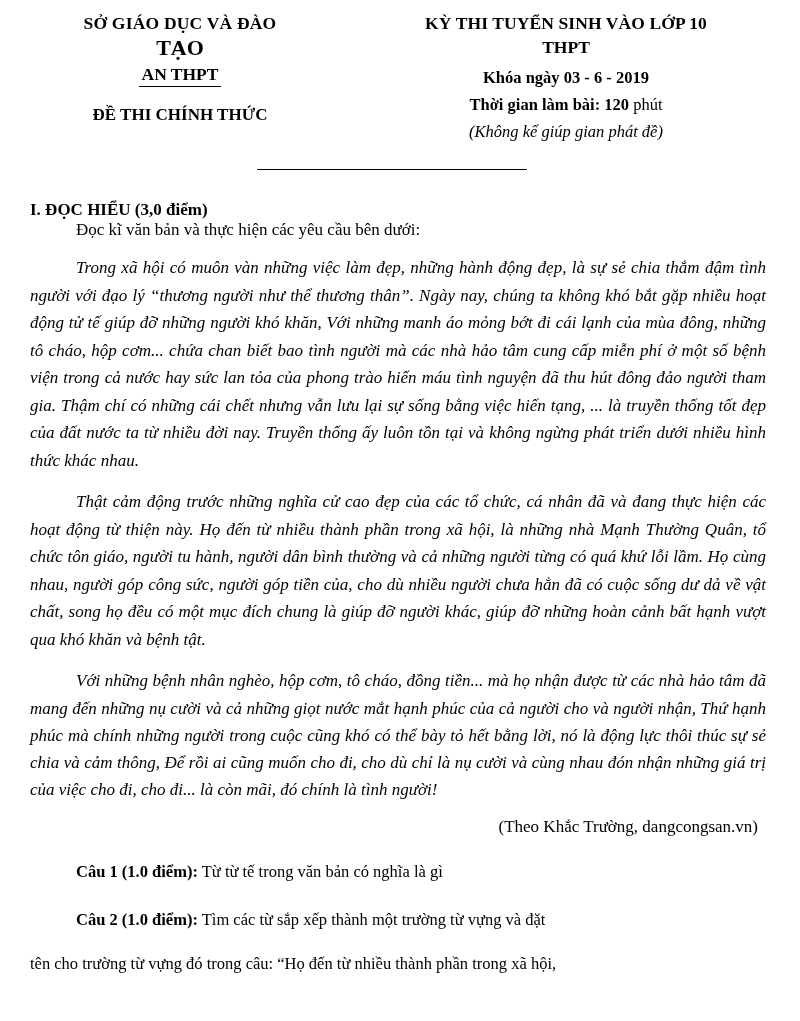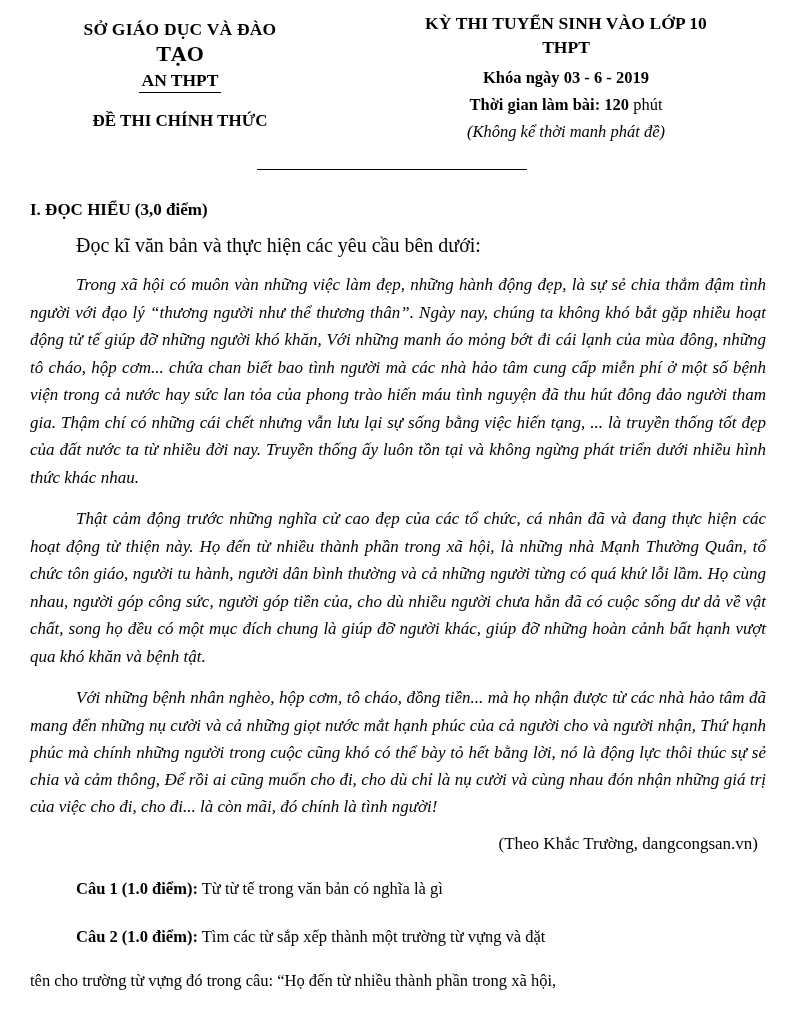--- a/index.html
+++ b/index.html
@@ -38,21 +38,20 @@
   }
   .header-right {
     width: 400px;
     text-align: center;
     line-height: 1.35;
   }
   .hl-1 {
     font-weight: bold;
     font-size: 17.5px;
     letter-spacing: .2px;
-    margin-top: 6px;
   }
   .hl-2 {
     font-weight: bold;
     font-size: 22px;
   }
   .hl-3 {
     font-weight: bold;
     font-size: 17.5px;
     display: inline-block;
     border-bottom: 1.3px solid #000;
@@ -109,22 +108,21 @@
   }
 
   
   .section-title {
     margin-top: 30px;
     font-size: 17px;
   }
   .section-title .bold { font-weight: bold; }
 
   .lead {
-    margin-top: 14px;
-    font-size: 20px;
+    font-size: 17px;
     text-indent: 46px;
   }
 
   p.para {
     margin: 14px 0 0 0;
     font-size: 17px;
     font-style: italic;
     text-align: justify;
     text-indent: 46px;
     line-height: 1.62;
@@ -162,21 +160,21 @@
       <div class="hl-4">ĐỀ THI CHÍNH THỨC</div>
     </div>
 
     <div class="header-right">
       <div class="hr-1">KỲ THI TUYỂN SINH VÀO LỚP 10</div>
       <div class="hr-2">THPT</div>
       <div class="hr-3">Khóa ngày 03 - 6 - 2019</div>
       <div class="hr-5">
         <b>Thời gian làm bài: </b><b>120</b><span> phút</span>
       </div>
-      <div class="hr-6">(Không kể thời manh phát đề)</div>
+      <div class="hr-6">(Không kể giúp gian phát đề)</div>
     </div>
 
   </div>
 
   <div class="divider-wrap">
     <div class="divider"></div>
   </div>
 
   <div class="section-title">
     <span class="bold">I. ĐỌC HIỂU </span><span class="bold">(3,0 điểm)</span>

